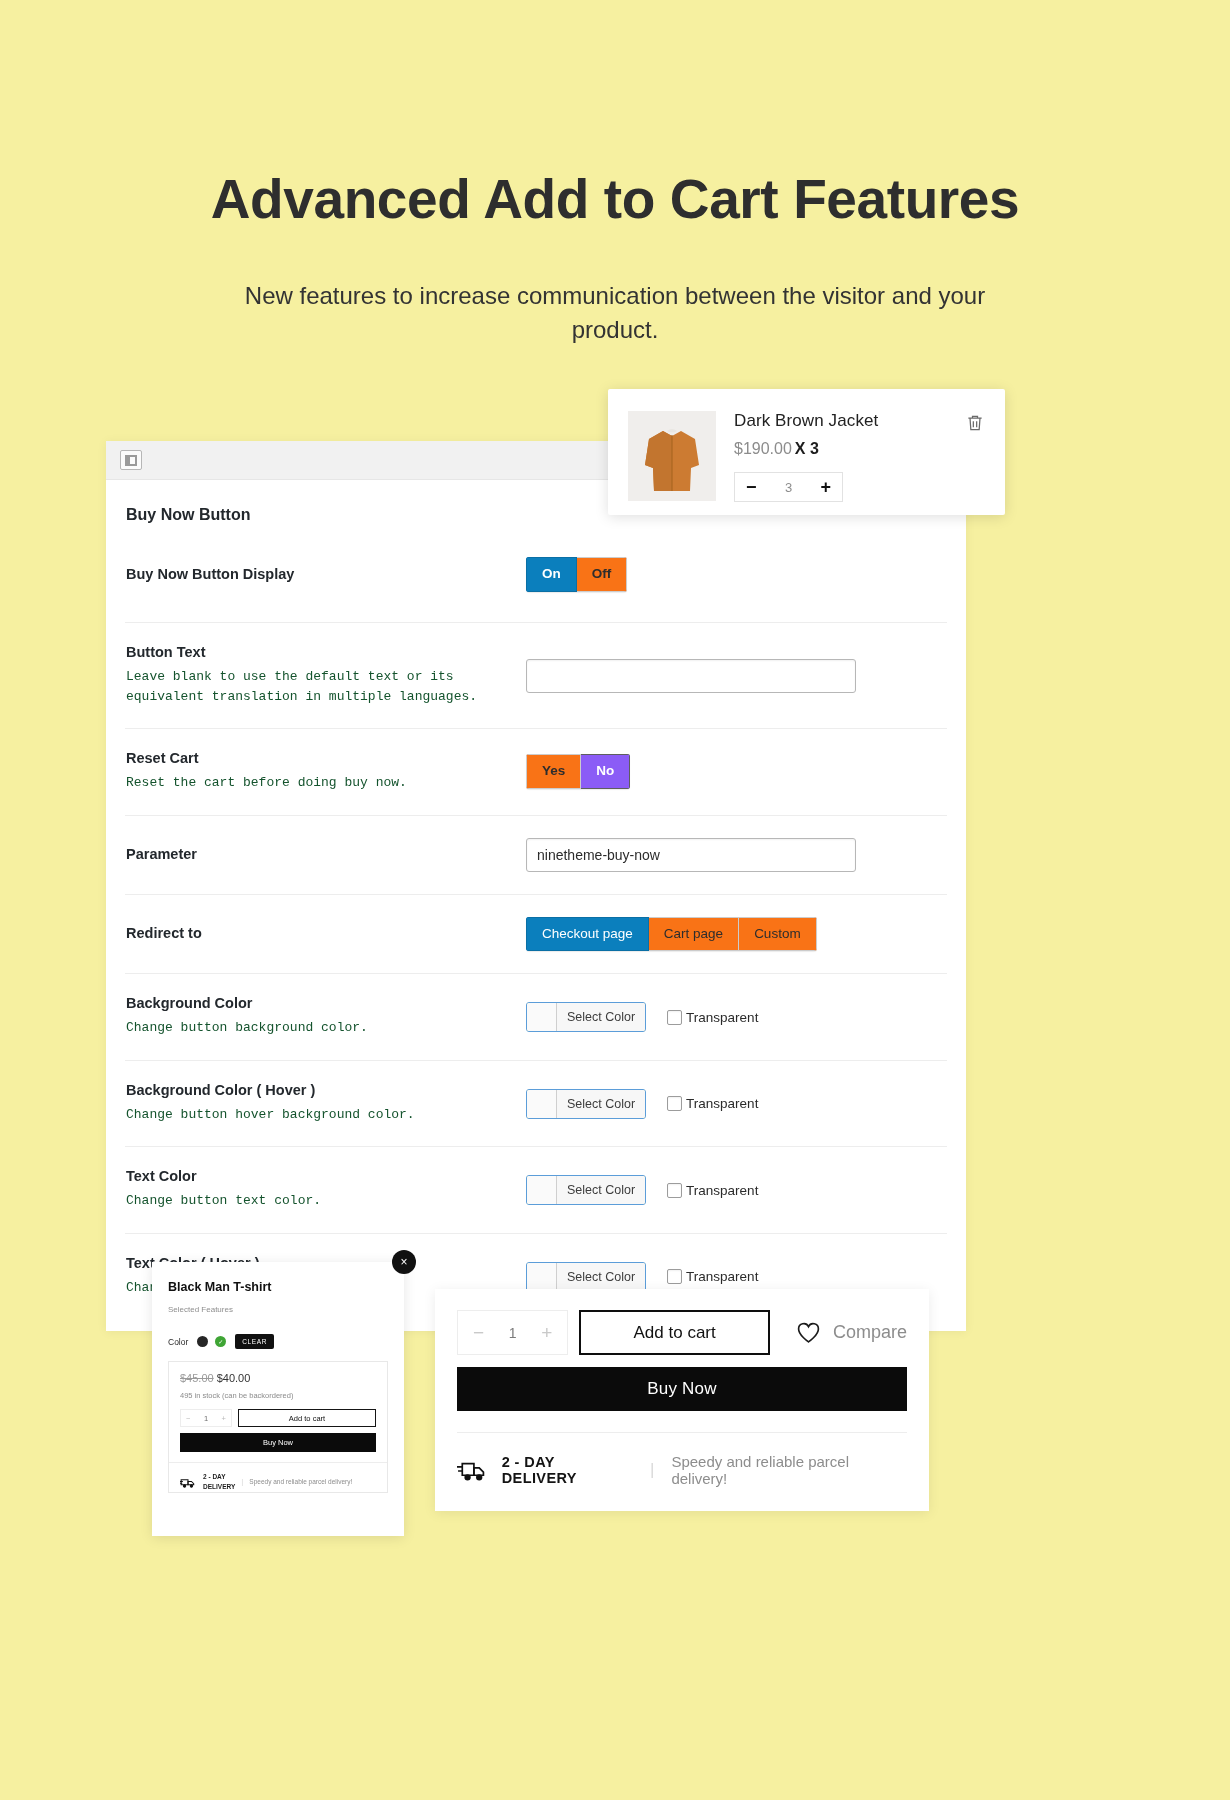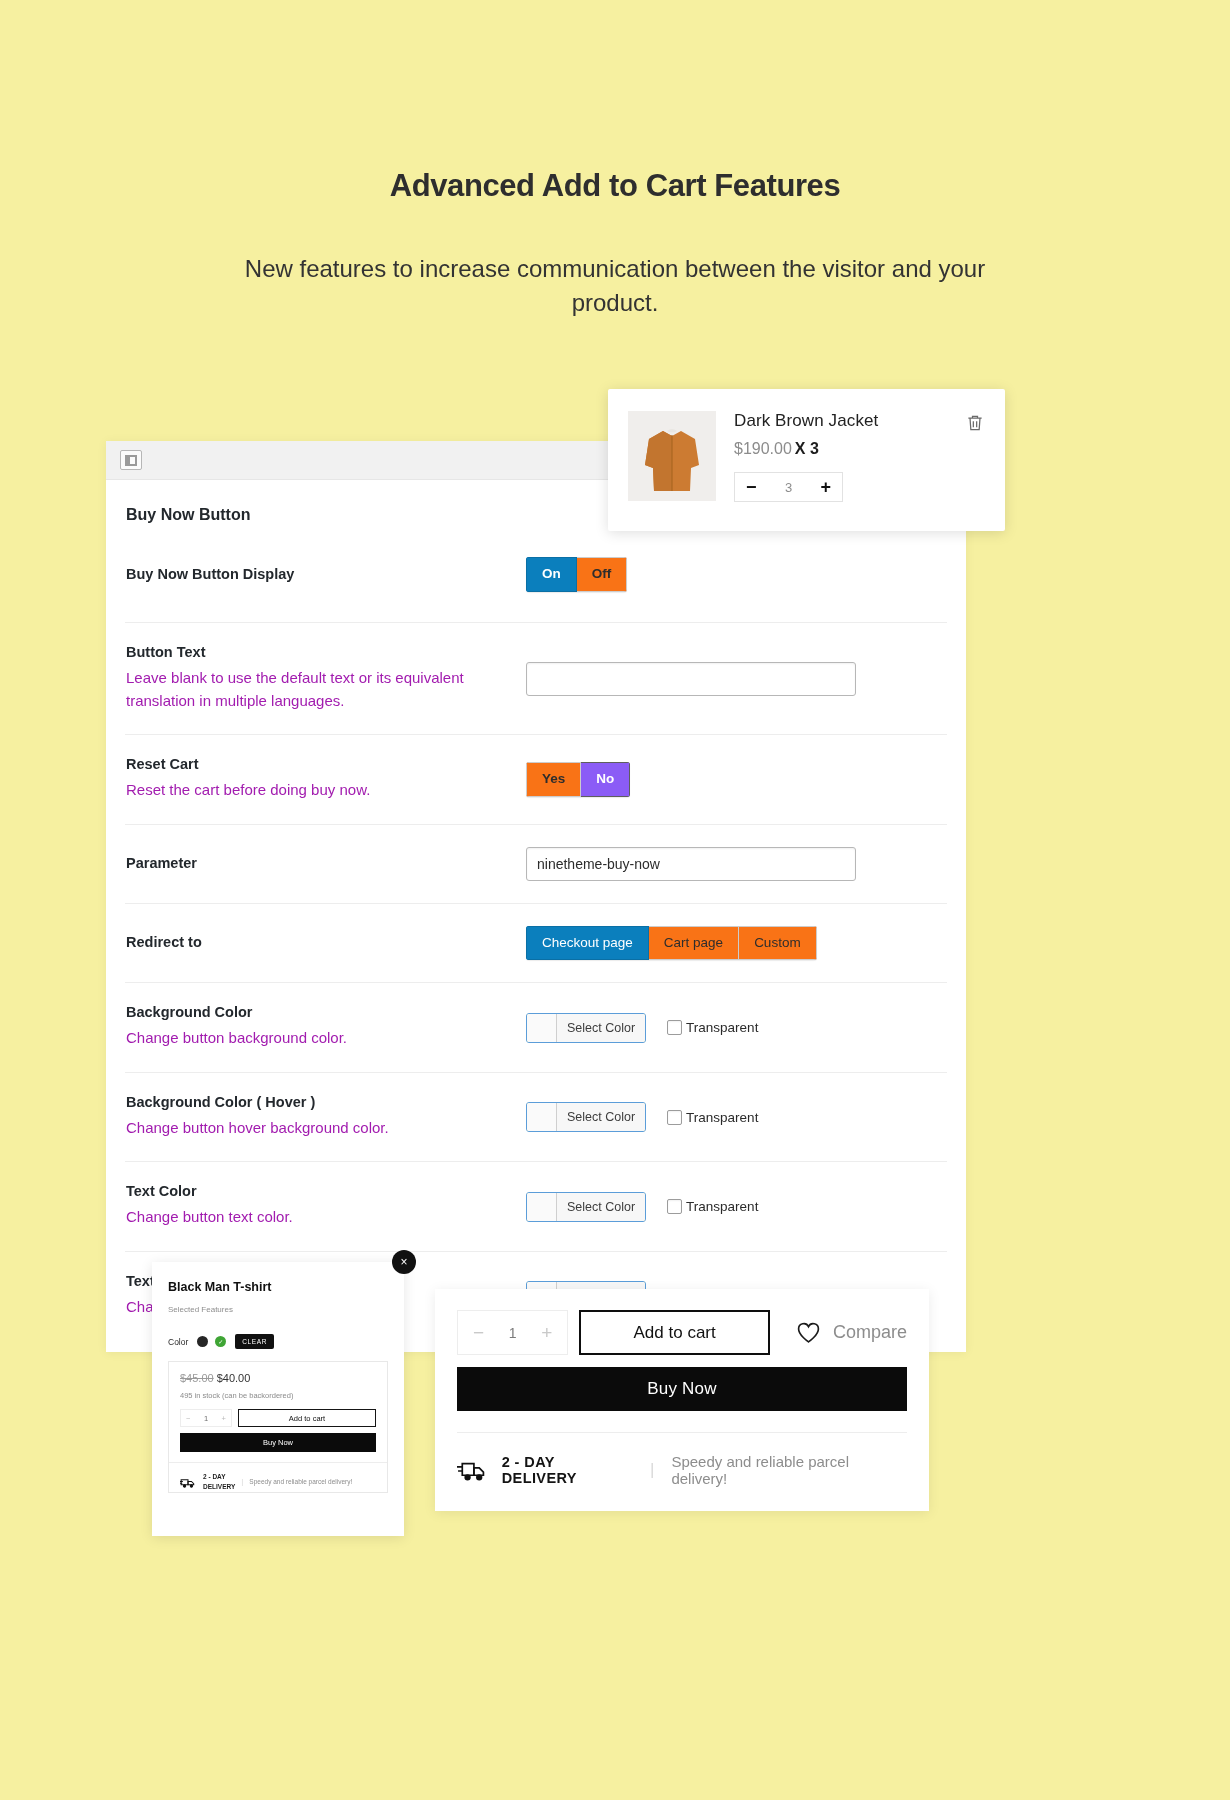--- a/index.html
+++ b/index.html
@@ -7,32 +7,32 @@
     width: 1230px; height: 1800px;
     background: #f6f0a0;
     font-family: "Liberation Sans", sans-serif;
     overflow: hidden;
   }
   .page { position: relative; width: 1230px; height: 1800px; background: #f6f0a0; }
 
   
   .hero { padding-top: 168px; text-align: center; }
   .hero h1 {
-    font-size: 31px; font-weight: 700; color: #2e2e2e;
+    font-size: 55px; font-weight: 700; color: #2e2e2e;
     letter-spacing: -0.4px; line-height: 1.15; text-align: center;
   }
   .hero p {
     margin: 48px auto 0; max-width: 790px;
     font-size: 24px; font-weight: 400; color: #333; line-height: 1.42;
   }
 
   
   .cart-popup {
     position: absolute; left: 608px; top: 389px;
-    width: 397px; height: 142px;
+    width: 397px; height: 126px;
     background: #fff; border-radius: 2px;
     box-shadow: 0 2px 14px rgba(0,0,0,.13);
     z-index: 30; display: flex; padding: 22px 0 0 20px;
   }
   .cart-thumb {
     width: 88px; height: 90px; background: #f0eeec;
     flex: none; position: relative; overflow: hidden;
   }
   .jacket { position: absolute; left: 50%; top: 14px; transform: translateX(-50%); }
   .cart-info { margin-left: 18px; flex: 1; }
@@ -75,21 +75,21 @@
     padding: 26px 0 24px 1px;
   }
   .row {
     display: flex; align-items: center;
     border-top: 1px solid #ededed; padding: 21px 0 22px;
     min-height: 74px;
   }
   .row.no-top { border-top: none; padding-top: 0; }
   .row-l { width: 401px; flex: none; padding-left: 1px; }
   .row-l .lbl { font-size: 14.5px; font-weight: 700; color: #23282d; }
-  .row-l .desc { margin-top: 7px; font-size: 15px; color: #a21caf; line-height: 1.5; }
+  .row-l .desc { margin-top: 7px; font-size: 13px; color: #14532d; line-height: 1.5; font-family: Liberation Mono, monospace; }
   .row-r { flex: 1; display: flex; align-items: center; padding-top: 1px; }
 
   
   .btngroup { display: inline-flex; border-radius: 3px; overflow: hidden;
               box-shadow: 0 1px 1px rgba(0,0,0,.08); }
   .btngroup span {
     padding: 8px 15px; font-size: 13.5px; font-weight: 700;
     background: #f97316; color: #2d2d2d; border: 1px solid #ccc;
     border-left-width: 0; cursor: pointer; line-height: 1.25;
   }

